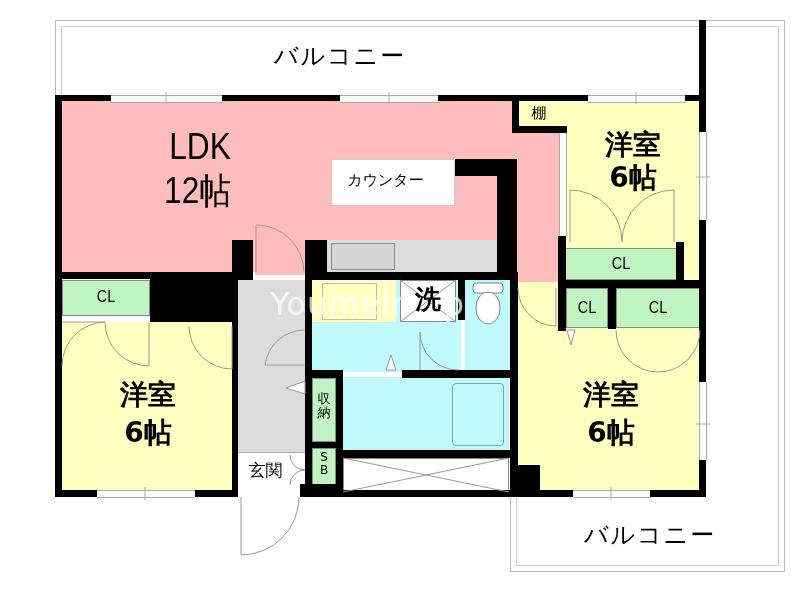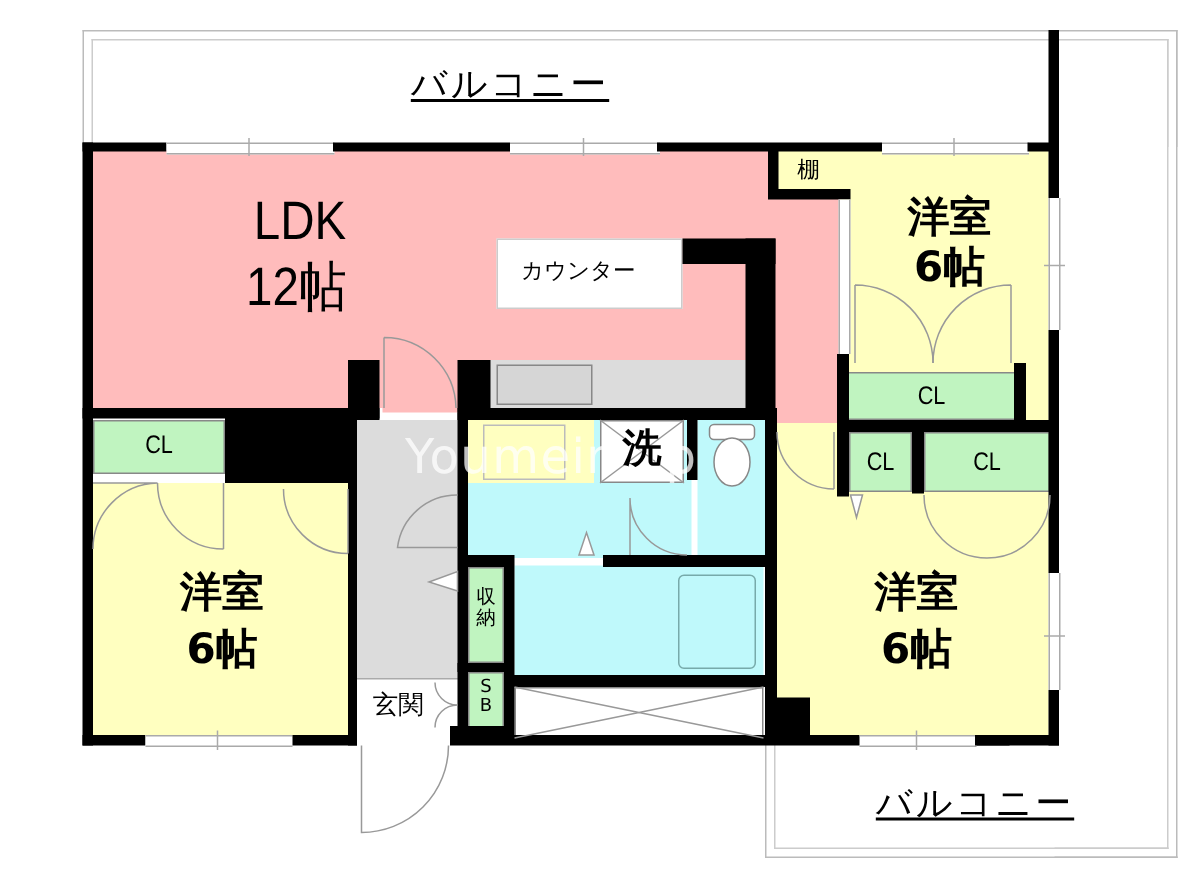--- a/index.html
+++ b/index.html
@@ -11,21 +11,21 @@
   .yellow { background:#ffffc0; }
   .green { background:#c0f4c0; border:1px solid #888; }
   .cyan { background:#bff9fb; }
   .gray { background:#dcdcdc; }
   .white { background:#fff; }
   .label { position:absolute; color:#000; text-align:center; line-height:1.05; white-space:pre-line; }
   .room-big { font-family:"Liberation Sans Narrow","Liberation Sans", sans-serif; font-size:36px; transform:scaleX(0.88); }
   .room-mid { font-size:28px; font-weight:bold; }
   .small { font-size:15px; }
   .cl { font-family:"Liberation Sans", sans-serif; font-size:17px; transform:scaleX(0.85); }
-  .balcony-label { font-size:24px; letter-spacing:2px;text-decoration:underline; }
+  .balcony-label { font-size:24px; letter-spacing:2px; }
   .window { position:absolute; background:#fff; border-top:1px solid #aaa; border-bottom:1px solid #aaa; }
   .windowv { position:absolute; background:#fff; border-left:1px solid #aaa; border-right:1px solid #aaa; }
   svg.overlay { position:absolute; left:0; top:0; }
   .watermark { position:absolute; color:rgba(255,255,255,0.75); font-size:32px; letter-spacing:1px; }
 </style>
 </head>
 <body>
 
 <div class="abs" style="left:55px;top:20px;width:730px;height:78px;border:1px solid #bbb;border-bottom:none;"></div>
 <div class="abs" style="left:61px;top:26px;width:718px;height:72px;border:1px solid #ccc;border-bottom:none;"></div>

